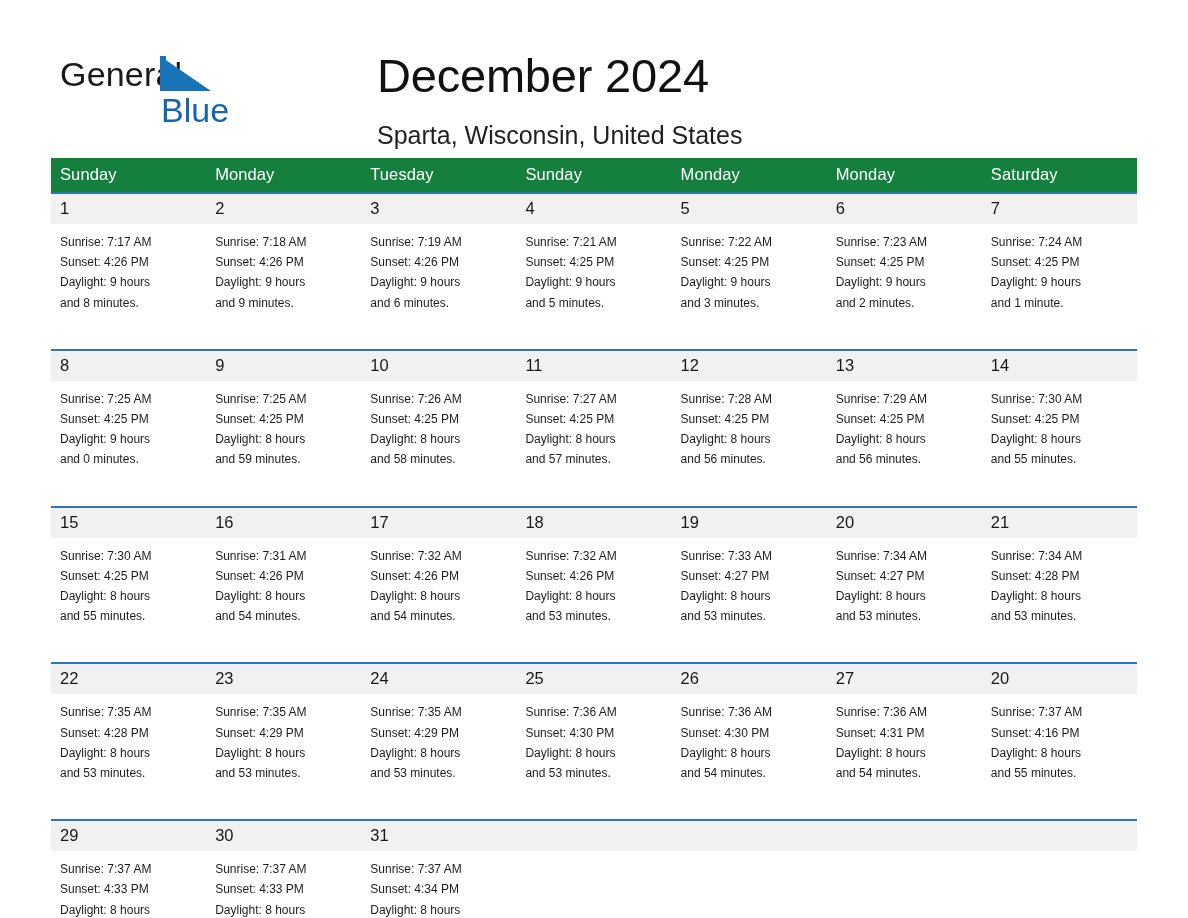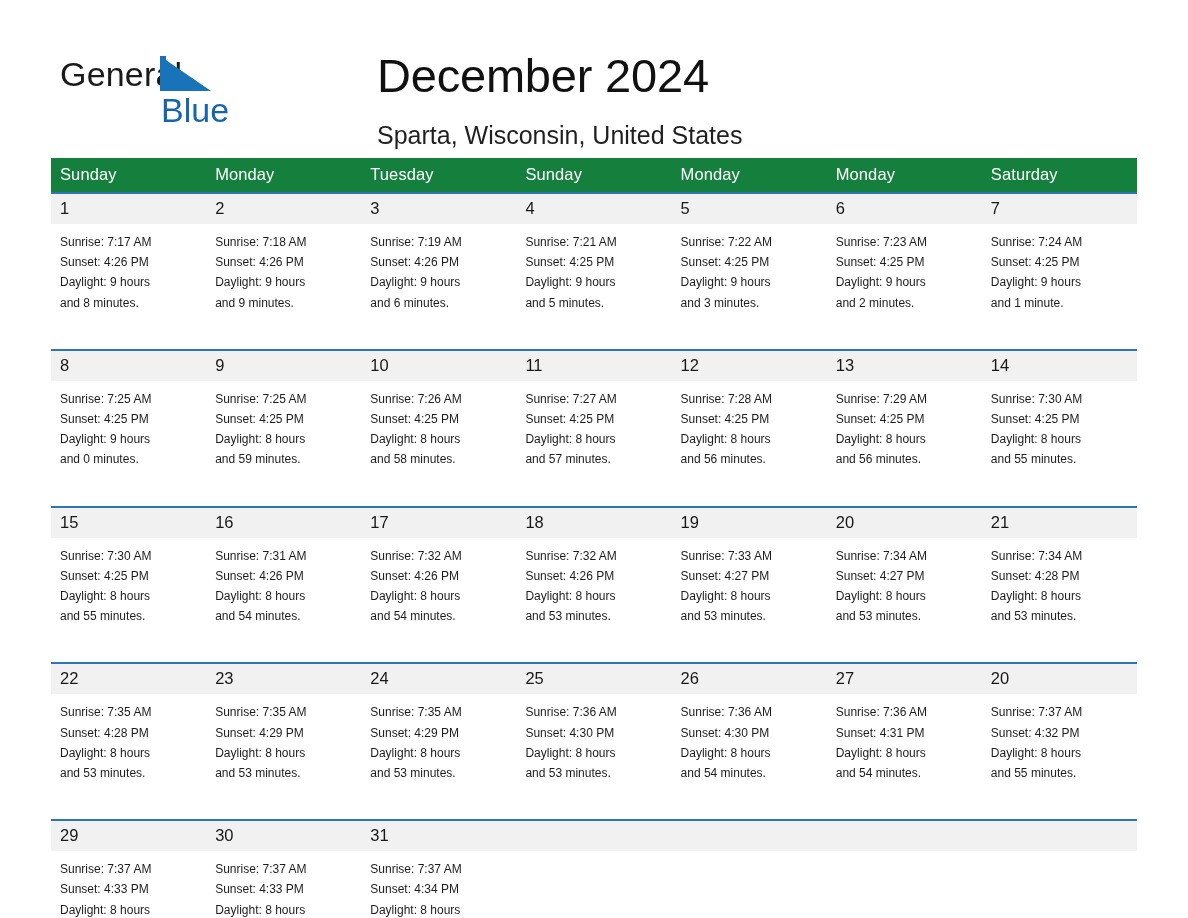--- a/index.html
+++ b/index.html
@@ -453,21 +453,21 @@
             <div>Sunrise: 7:36 AM</div>
             <div>Sunset: 4:31 PM</div>
             <div>Daylight: 8 hours</div>
             <div>and 54 minutes.</div>
           </div>
         </td>
         <td>
           <div class="daynum">20</div>
           <div class="cell-body">
             <div>Sunrise: 7:37 AM</div>
-            <div>Sunset: 4:32 PM</div>
+            <div>Sunset: 4:16 PM</div>
             <div>Daylight: 8 hours</div>
             <div>and 55 minutes.</div>
           </div>
         </td>
       </tr>
       <tr class="spacer-row">
           <td colspan="7"></td>
         </tr>
 
       <tr class="week-row">

